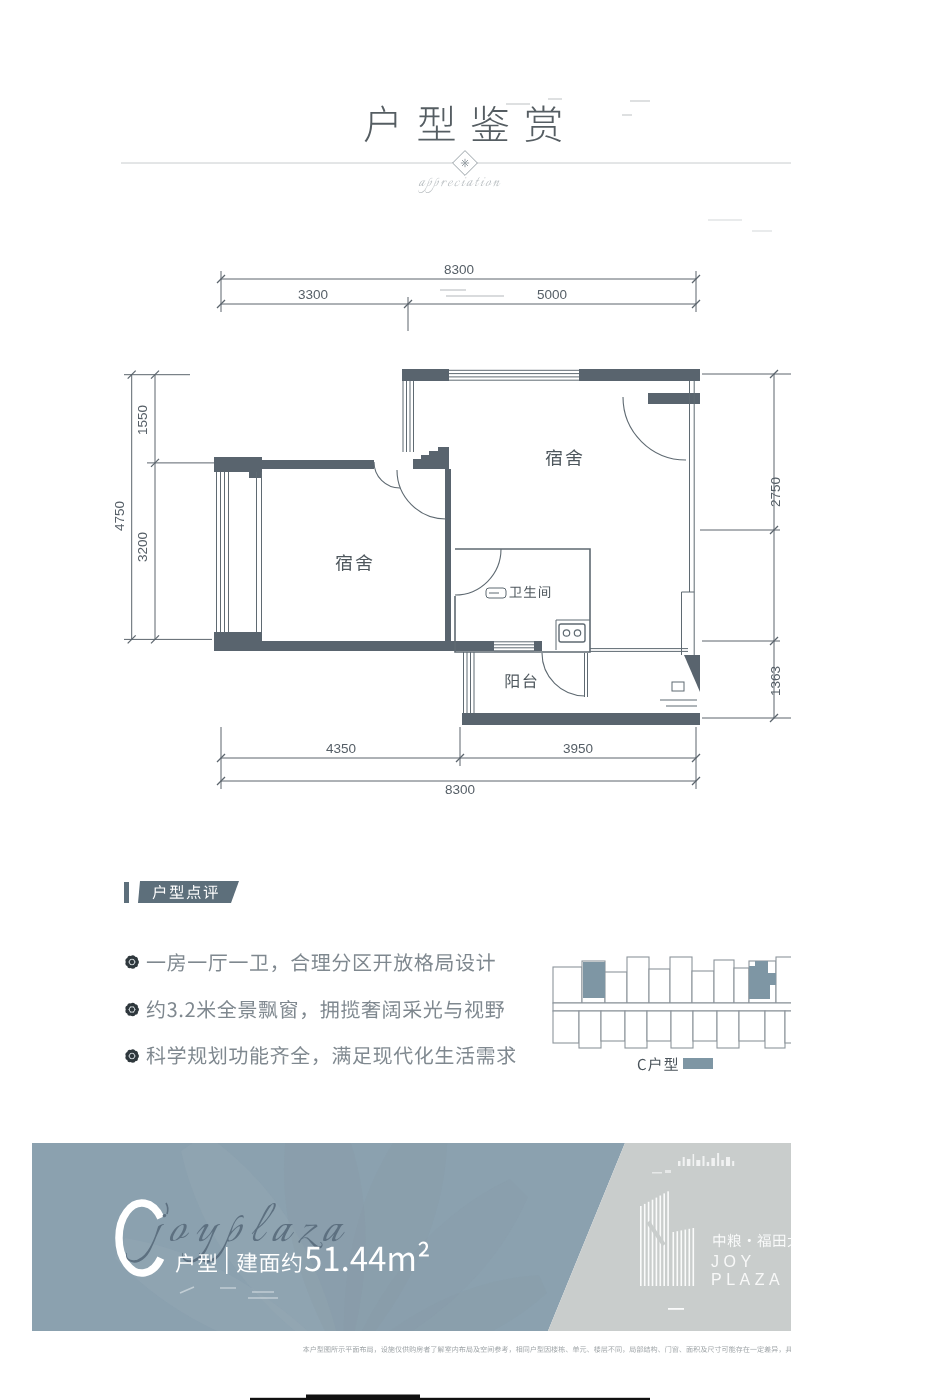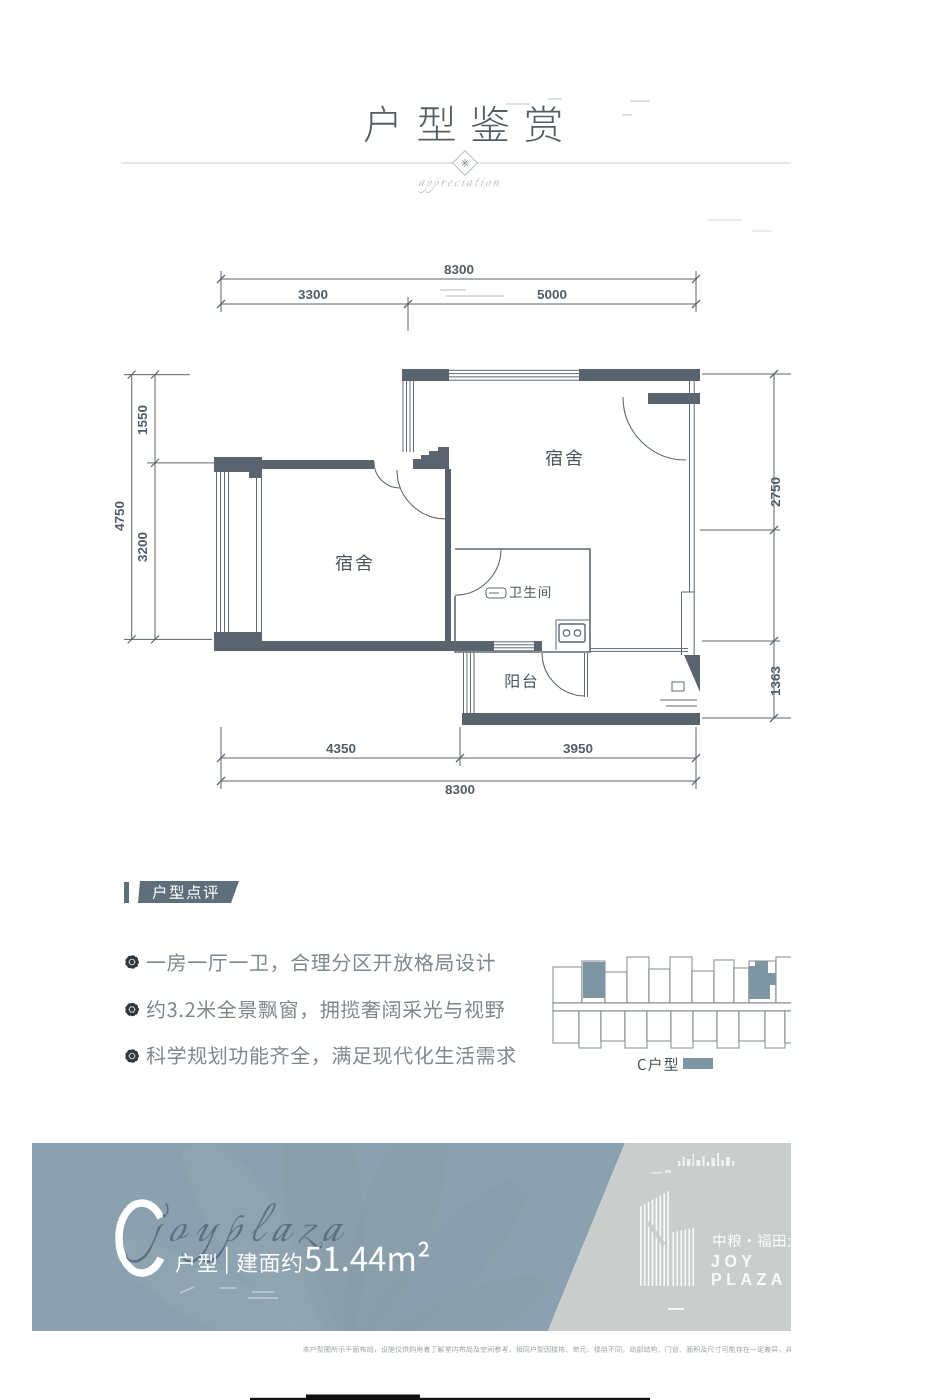--- a/index.html
+++ b/index.html
@@ -1,14 +1,14 @@
 <!DOCTYPE html>
 <html><head><meta charset="utf-8"><style>
 html,body{margin:0;padding:0;background:#fff;}
-#page{position:relative;width:791px;height:1400px;overflow:hidden;background:#fff;font-weight:bold;}
+#page{position:relative;width:791px;height:1400px;overflow:hidden;background:#fff;}
 </style></head><body>
 <div id="page">
 <svg width="933" height="1400" viewBox="0 0 933 1400">
 <defs>
         <path id="n0" d="M84 750H921V600H844V685H158V583H84ZM346 581H934V513H346ZM420 231H842V168H420ZM420 42H842V-24H420ZM387 413H883V-76H807V348H459V-81H387ZM594 553 677 535Q662 489 647 441Q632 394 619 360L554 379Q561 403 569 433Q577 464 584 495Q591 527 594 553ZM268 632 337 610Q307 540 266 473Q225 407 178 349Q130 291 81 247Q77 255 68 267Q59 280 50 292Q41 305 33 312Q104 370 166 455Q228 540 268 632ZM181 448 247 514 253 511V-80H181ZM428 825 506 846Q522 819 539 784Q556 750 564 726L484 700Q476 725 460 761Q444 796 428 825Z"></path>
         <path id="n1" d="M261 587H742V521H261ZM99 422H904V354H99ZM227 34H780V-34H227ZM186 247H817V-78H739V180H261V-79H186ZM460 555H538V215H460ZM503 847 565 813Q507 744 428 680Q349 617 261 563Q174 509 87 470Q79 484 65 500Q51 517 38 529Q123 564 210 614Q297 664 374 724Q451 784 503 847ZM537 800Q626 710 735 650Q843 589 967 544Q953 531 939 513Q925 495 917 478Q834 514 758 555Q681 596 612 648Q542 700 477 768Z"></path>
         <path id="n2" d="M794 768H871V343Q871 311 861 292Q850 273 823 263Q795 255 748 252Q700 250 631 250Q629 261 624 275Q619 288 613 301Q607 315 601 324Q640 323 674 322Q709 322 734 322Q759 323 769 323Q784 324 789 329Q794 333 794 345ZM52 32H951V-43H52ZM417 715H497V1H417ZM115 768H824V692H115Z"></path>
         <path id="n3" d="M209 646H901V573H209ZM165 352H865V280H165ZM55 25H949V-48H55ZM463 840H541V-11H463ZM239 824 315 807Q294 730 264 656Q234 583 198 519Q162 456 121 408Q114 415 102 423Q89 431 76 440Q64 448 54 453Q95 497 130 556Q164 616 192 684Q220 752 239 824Z"></path>
         <path id="n4" d="M91 615H168V-80H91ZM106 791 164 827Q188 806 212 781Q236 755 257 730Q278 705 289 684L227 644Q215 664 196 690Q176 716 153 742Q129 769 106 791ZM352 784H878V713H352ZM836 784H913V11Q913 -20 905 -37Q898 -53 878 -63Q858 -72 826 -74Q793 -75 747 -75Q744 -61 738 -41Q731 -20 723 -6Q755 -7 782 -7Q809 -7 819 -7Q829 -6 832 -2Q836 2 836 11ZM379 295V160H619V295ZM379 491V358H619V491ZM311 554H690V98H311Z"></path>
         <path id="n5" d="M463 779H908V-63H833V709H535V-72H463ZM507 76H872V5H507ZM505 438H869V368H505ZM87 799H351V731H157V-78H87ZM332 799H346L358 802L409 770Q380 708 346 640Q312 572 280 514Q328 473 353 435Q378 397 388 362Q398 327 398 296Q398 254 387 224Q376 194 351 178Q339 170 323 165Q307 160 289 158Q270 156 248 156Q225 156 203 157Q202 171 197 191Q192 210 184 226Q206 223 226 223Q245 223 261 224Q285 225 301 234Q316 243 322 261Q328 279 328 303Q327 344 302 395Q278 445 207 505Q225 538 243 575Q260 612 276 649Q293 685 307 719Q322 753 332 779Z"></path>

